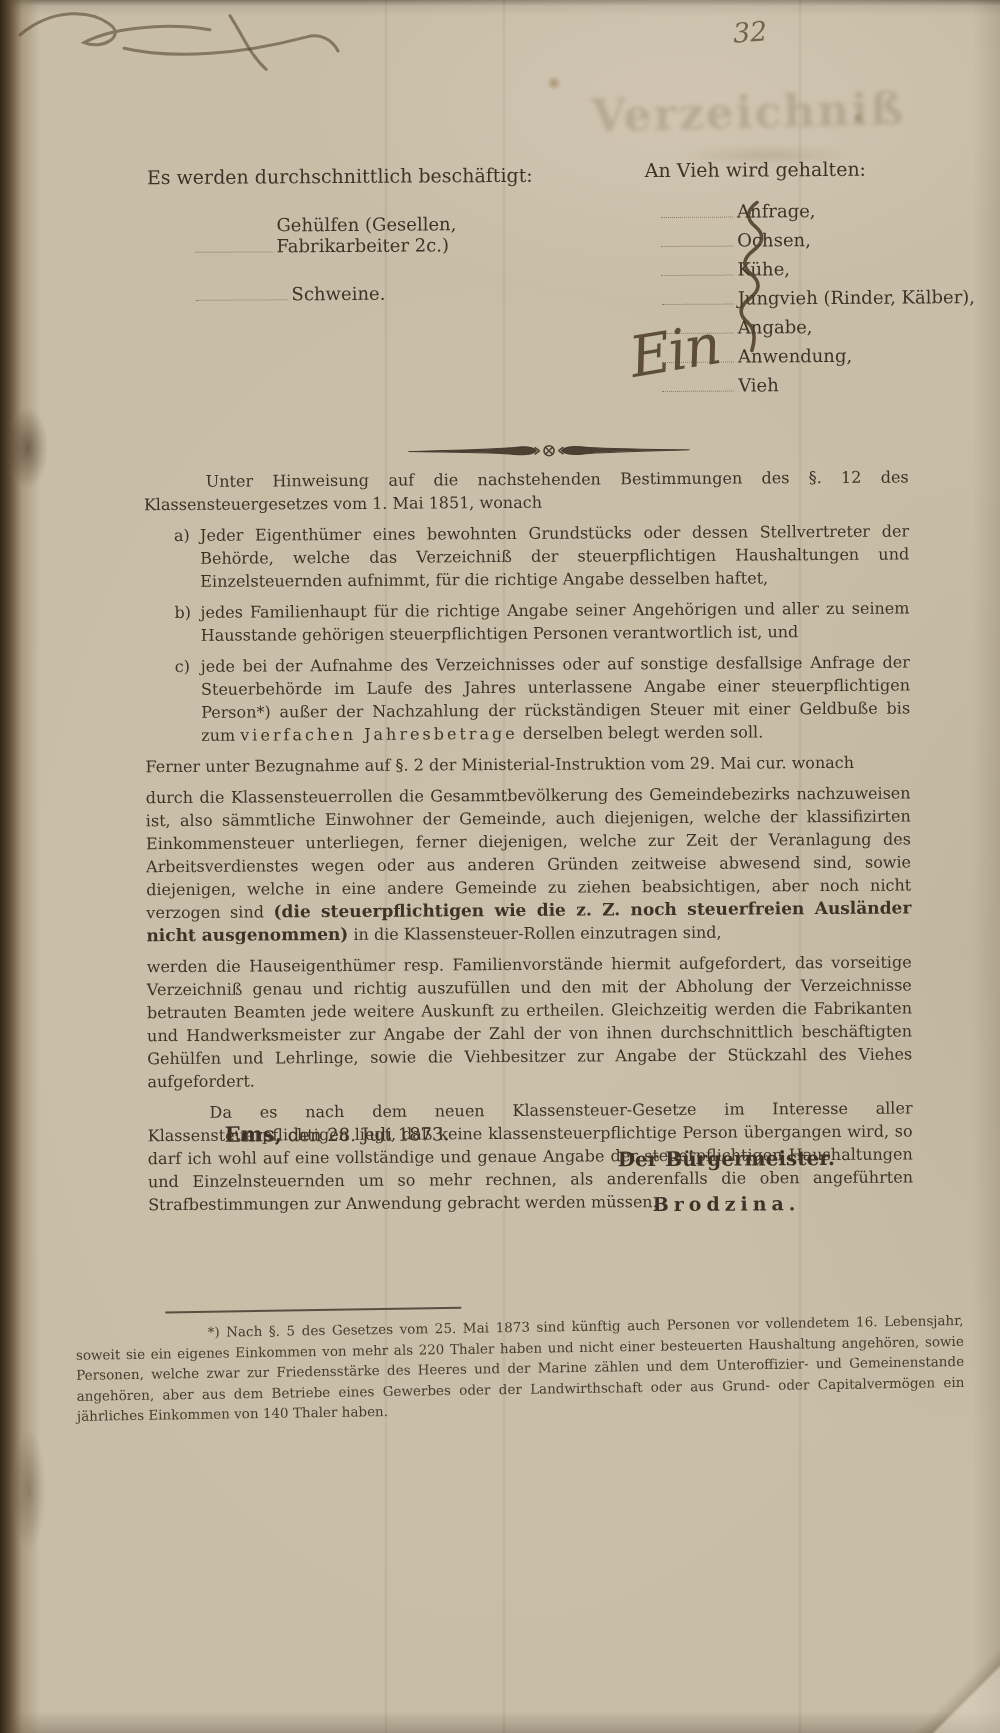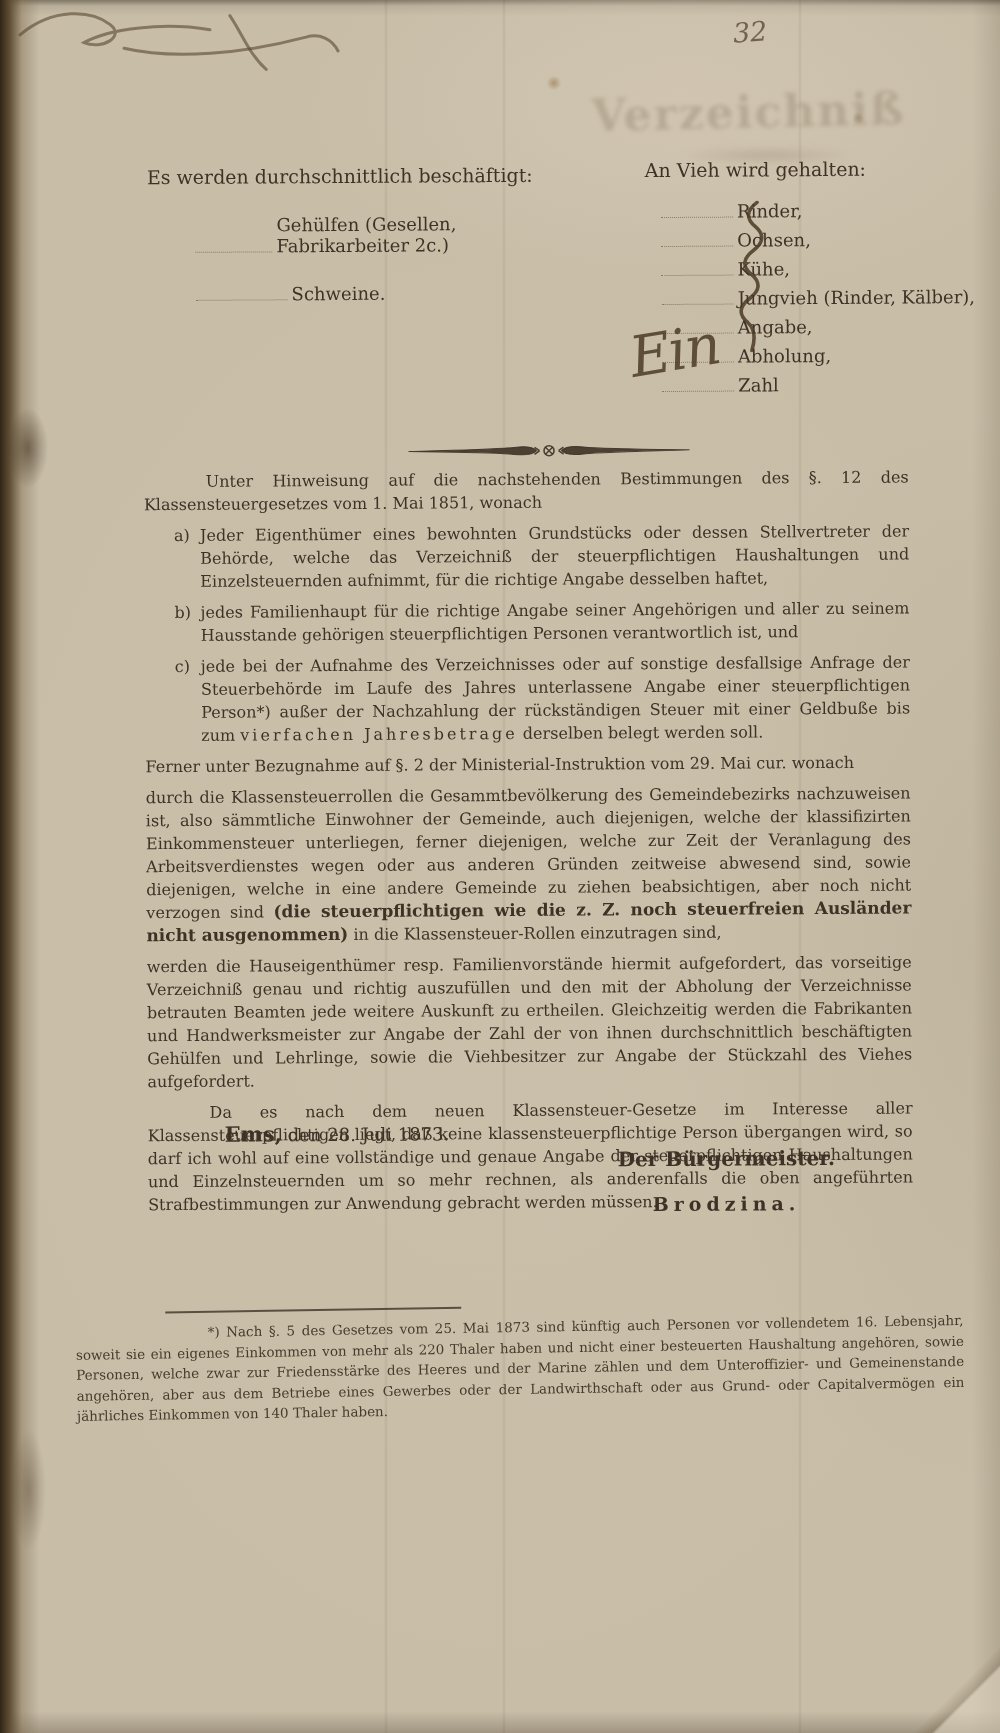--- a/index.html
+++ b/index.html
@@ -137,45 +137,45 @@
       <div class="form-row">
         <span class="blank" style="margin-left:48px;"></span>
         <span>Schweine.</span>
       </div>
     </div>
 
     <div class="livestock">
       <div class="form-heading">An Vieh wird gehalten:</div>
       <div class="form-row">
         <span class="blank"></span>
-        <span>Rinder,</span>
+        <span>Anfrage,</span>
       </div>
       <div class="form-row">
         <span class="blank"></span>
         <span>Ochsen,</span>
       </div>
       <div class="form-row">
         <span class="blank"></span>
         <span>Kühe,</span>
       </div>
       <div class="form-row">
         <span class="blank"></span>
         <span>Jungvieh (Rinder, Kälber),</span>
       </div>
       <div class="form-row">
         <span class="blank"></span>
         <span>Angabe,</span>
       </div>
       <div class="form-row">
         <span class="blank"></span>
-        <span>Abholung,</span>
-      </div>
-      <div class="form-row">
-        <span class="blank"></span>
-        <span>Zahl</span>
+        <span>Anwendung,</span>
+      </div>
+      <div class="form-row">
+        <span class="blank"></span>
+        <span>Vieh</span>
       </div>
 
       <svg class="squiggle" width="30" height="152" viewBox="0 0 30 152">
         <path d="M20 2 q-16 12 -2 24 q14 12 -2 24 q-16 12 -2 24 q14 12 -2 24 q-16 12 -2 24 q10 9 4 28" fill="none" stroke="rgba(74,57,38,0.85)" stroke-width="3.6" stroke-linecap="round"></path>
       </svg>
 
       <div class="hw-ein">Ein</div>
     </div>
 
     <svg class="divider" width="285" height="26" viewBox="0 0 285 26">

